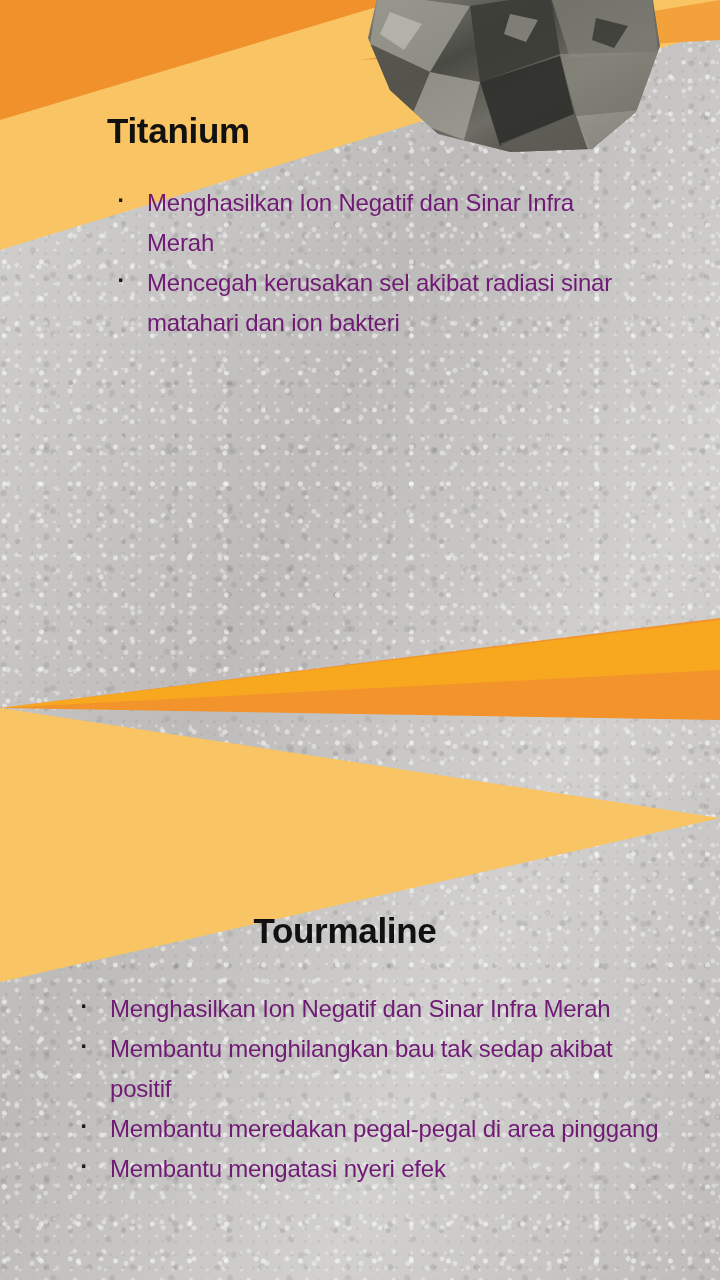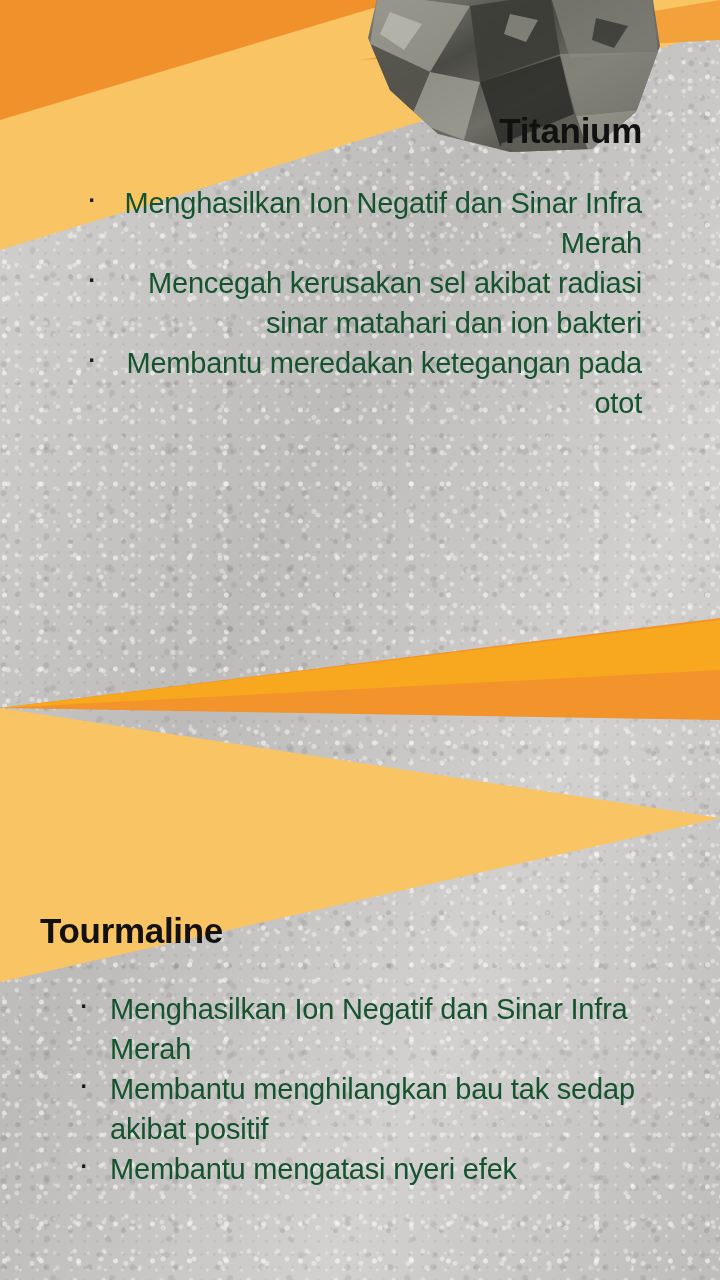--- a/index.html
+++ b/index.html
@@ -102,43 +102,43 @@
   
   .mineral-photo {
     position: absolute;
     top: -6px; left: 360px;
     width: 310px; height: 160px;
   }
 
   
   .section { position: absolute; width: 100%; }
 
-  .section-titanium { top: 112px; left: 0; padding: 0 78px; text-align: right; }
+  .section-titanium { top: 112px; left: 0; padding: 0 107px; }
   .section-tourmaline { top: 912px; left: 0; padding: 0 40px; }
 
   h2.heading {
     font-size: 35px;
     font-weight: bold;
     color: #111;
     letter-spacing: -0.3px;
     line-height: 1.1;
   }
-  .heading-right { text-align: left; padding-right: 30px; }
+  .heading-right { text-align: center; padding-right: 30px; }
 
   ul.bullets {
     list-style: none;
     margin-top: 32px;
   }
   .section-tourmaline ul.bullets { margin-top: 38px; padding-left: 30px; }
 
   ul.bullets li {
     position: relative;
-    font-size: 29px;
+    font-size: 24px;
     line-height: 40px;
-    color: #14532d;
+    color: #701a75;
     padding-left: 40px;
     margin-bottom: 0px;
     letter-spacing: -0.2px;
   }
   ul.bullets li::before {
     content: "\00B7";
     position: absolute;
     left: 8px;
     top: -6px;
     font-size: 34px;
@@ -189,26 +189,26 @@
 
   <div class="shape shape-mid-orange"></div>
   <div class="shape shape-mid-bright"></div>
   <div class="shape shape-mid-yellow"></div>
 
   <div class="section section-titanium">
     <h2 class="heading">Titanium</h2>
     <ul class="bullets">
       <li>Menghasilkan Ion Negatif dan Sinar Infra Merah</li>
       <li>Mencegah kerusakan sel akibat radiasi sinar matahari dan ion bakteri</li>
-      <li>Membantu meredakan ketegangan pada otot</li>
     </ul>
   </div>
 
   <div class="section section-tourmaline">
     <h2 class="heading heading-right">Tourmaline</h2>
     <ul class="bullets">
       <li>Menghasilkan Ion Negatif dan Sinar Infra Merah</li>
       <li>Membantu menghilangkan bau tak sedap akibat positif</li>
+      <li>Membantu meredakan pegal-pegal di area pinggang</li>
       <li>Membantu mengatasi nyeri efek</li>
     </ul>
   </div>
 
 </div>
 
 </body></html>

